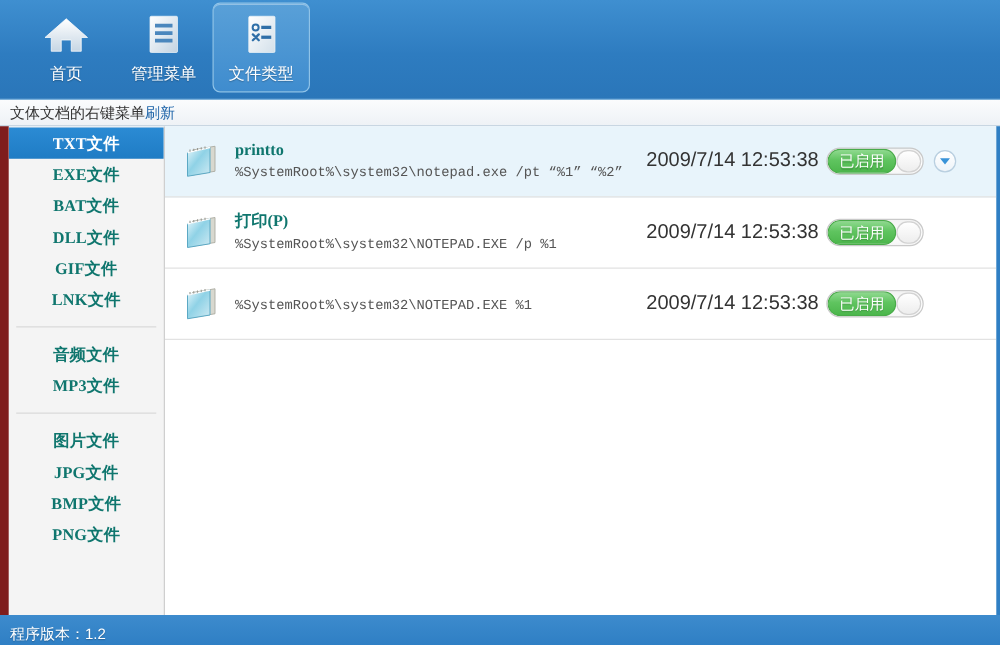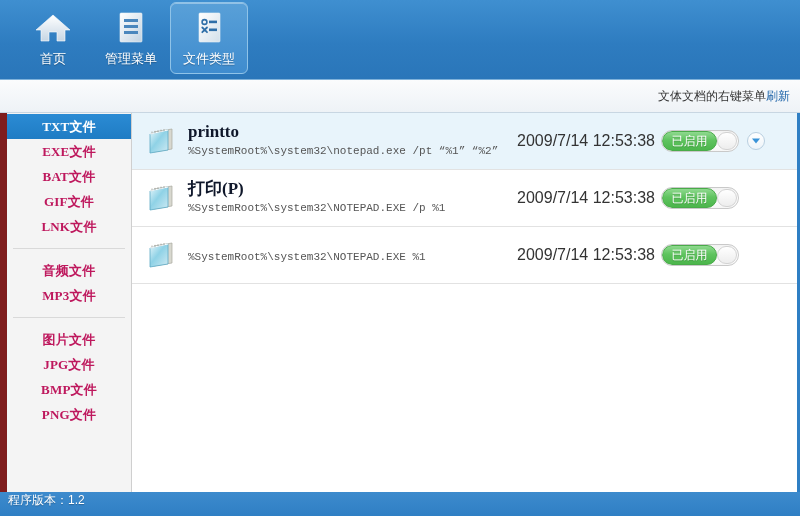--- a/index.html
+++ b/index.html
@@ -61,27 +61,27 @@
     color: #ffffff;
     font-size: 13px;
     line-height: 18px;
     margin-top: 1px;
     text-shadow: 0 1px 1px rgba(0,0,0,0.28);
     white-space: nowrap;
   }
 
   
   .subbar {
-    height: 34px;
+    height: 22px;
     background: linear-gradient(to bottom, #fbfcfd 0%, #eef2f6 100%);
     border-top: 1px solid #7fb2da;
     border-bottom: 1px solid #c8d6e2;
     display: flex;
     align-items: center;
-    justify-content: flex-end;
+    justify-content: flex-start;
     padding: 0 10px 0 8px;
     box-sizing: border-box;
     flex: 0 0 auto;
   }
   .subbar-title {
     font-size: 12px;
     color: #333333;
     white-space: nowrap;
   }
   .subbar-refresh {
@@ -112,21 +112,21 @@
     padding-top: 1px;
     overflow: hidden;
   }
   .side-item {
     height: 25px;
     line-height: 25px;
     text-align: center;
     font-family: "Liberation Serif", serif;
     font-size: 13px;
     font-weight: bold;
-    color: #be185d;
+    color: #0f766e;
     letter-spacing: 0.2px;
     white-space: nowrap;
     cursor: pointer;
   }
   .side-item.selected {
     background: linear-gradient(to bottom, #2b8bd4 0%, #1f7cc4 100%);
     color: #ffffff;
   }
   .side-sep {
     height: 1px;
@@ -163,23 +163,23 @@
   .row-texts {
     flex: 1 1 auto;
     min-width: 0;
     padding-left: 4px;
     display: flex;
     flex-direction: column;
     justify-content: center;
   }
   .row-title {
     font-family: "Liberation Serif", serif;
-    font-size: 17px;
+    font-size: 13px;
     font-weight: bold;
-    color: #0f172a;
+    color: #0f766e;
     line-height: 17px;
     white-space: nowrap;
   }
   .row-cmd {
     font-family: "Liberation Mono", monospace;
     font-size: 11px;
     color: #555555;
     line-height: 16px;
     margin-top: 3px;
     white-space: nowrap;
@@ -260,21 +260,21 @@
     cursor: pointer;
     box-sizing: border-box;
   }
 
   
   .statusbar {
     height: 24px;
     flex: 0 0 auto;
     background: linear-gradient(to bottom, #3d8bcd 0%, #2f7fc4 100%);
     display: flex;
-    align-items: flex-start;
+    align-items: flex-end;
     padding-left: 8px;
     box-sizing: border-box;
   }
   .statusbar-text {
     color: #ffffff;
     font-size: 12px;
     text-shadow: 0 1px 1px rgba(0,0,0,0.25);
     white-space: nowrap;
   }
 </style>
@@ -345,20 +345,21 @@
     <span class="subbar-refresh">刷新</span>
   </div>
 
   <div class="body">
 
     <div class="sidebar">
 
       <div class="side-item selected">TXT文件</div>
       <div class="side-item">EXE文件</div>
       <div class="side-item">BAT文件</div>
+      <div class="side-item">DLL文件</div>
       <div class="side-item">GIF文件</div>
       <div class="side-item">LNK文件</div>
 
       <div class="side-sep"></div>
 
       <div class="side-item">音频文件</div>
       <div class="side-item">MP3文件</div>
 
       <div class="side-sep"></div>
 

